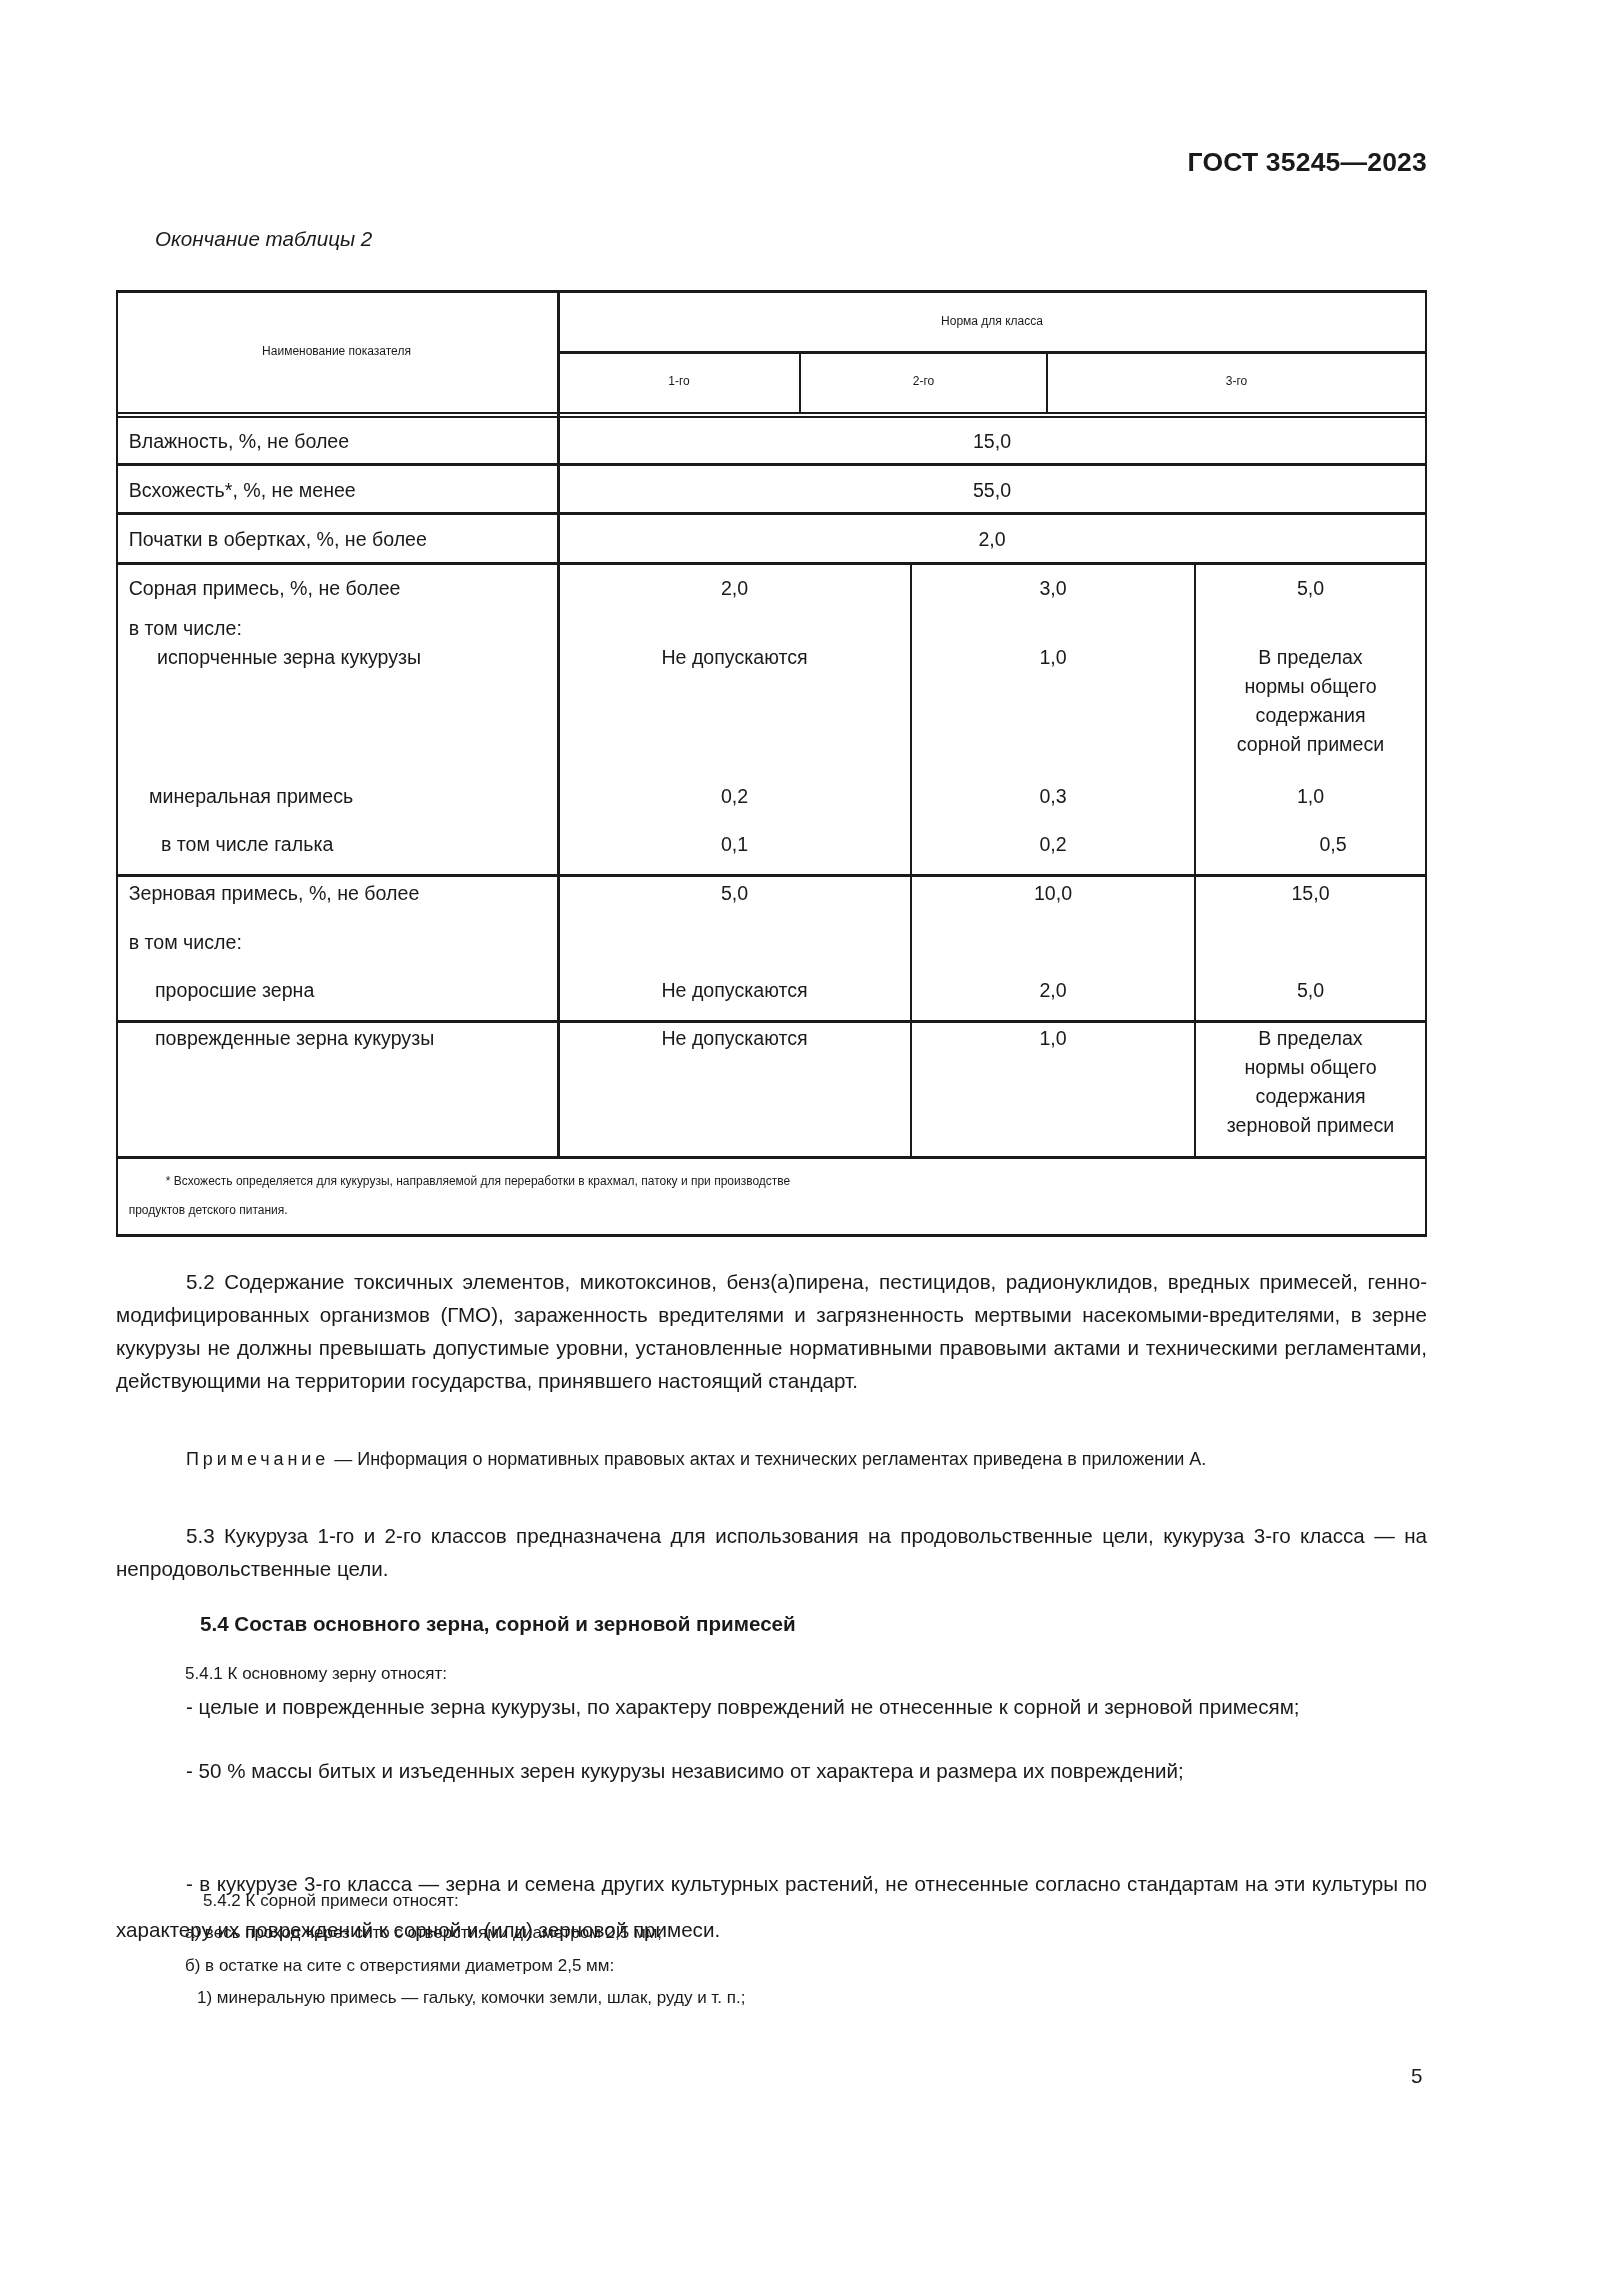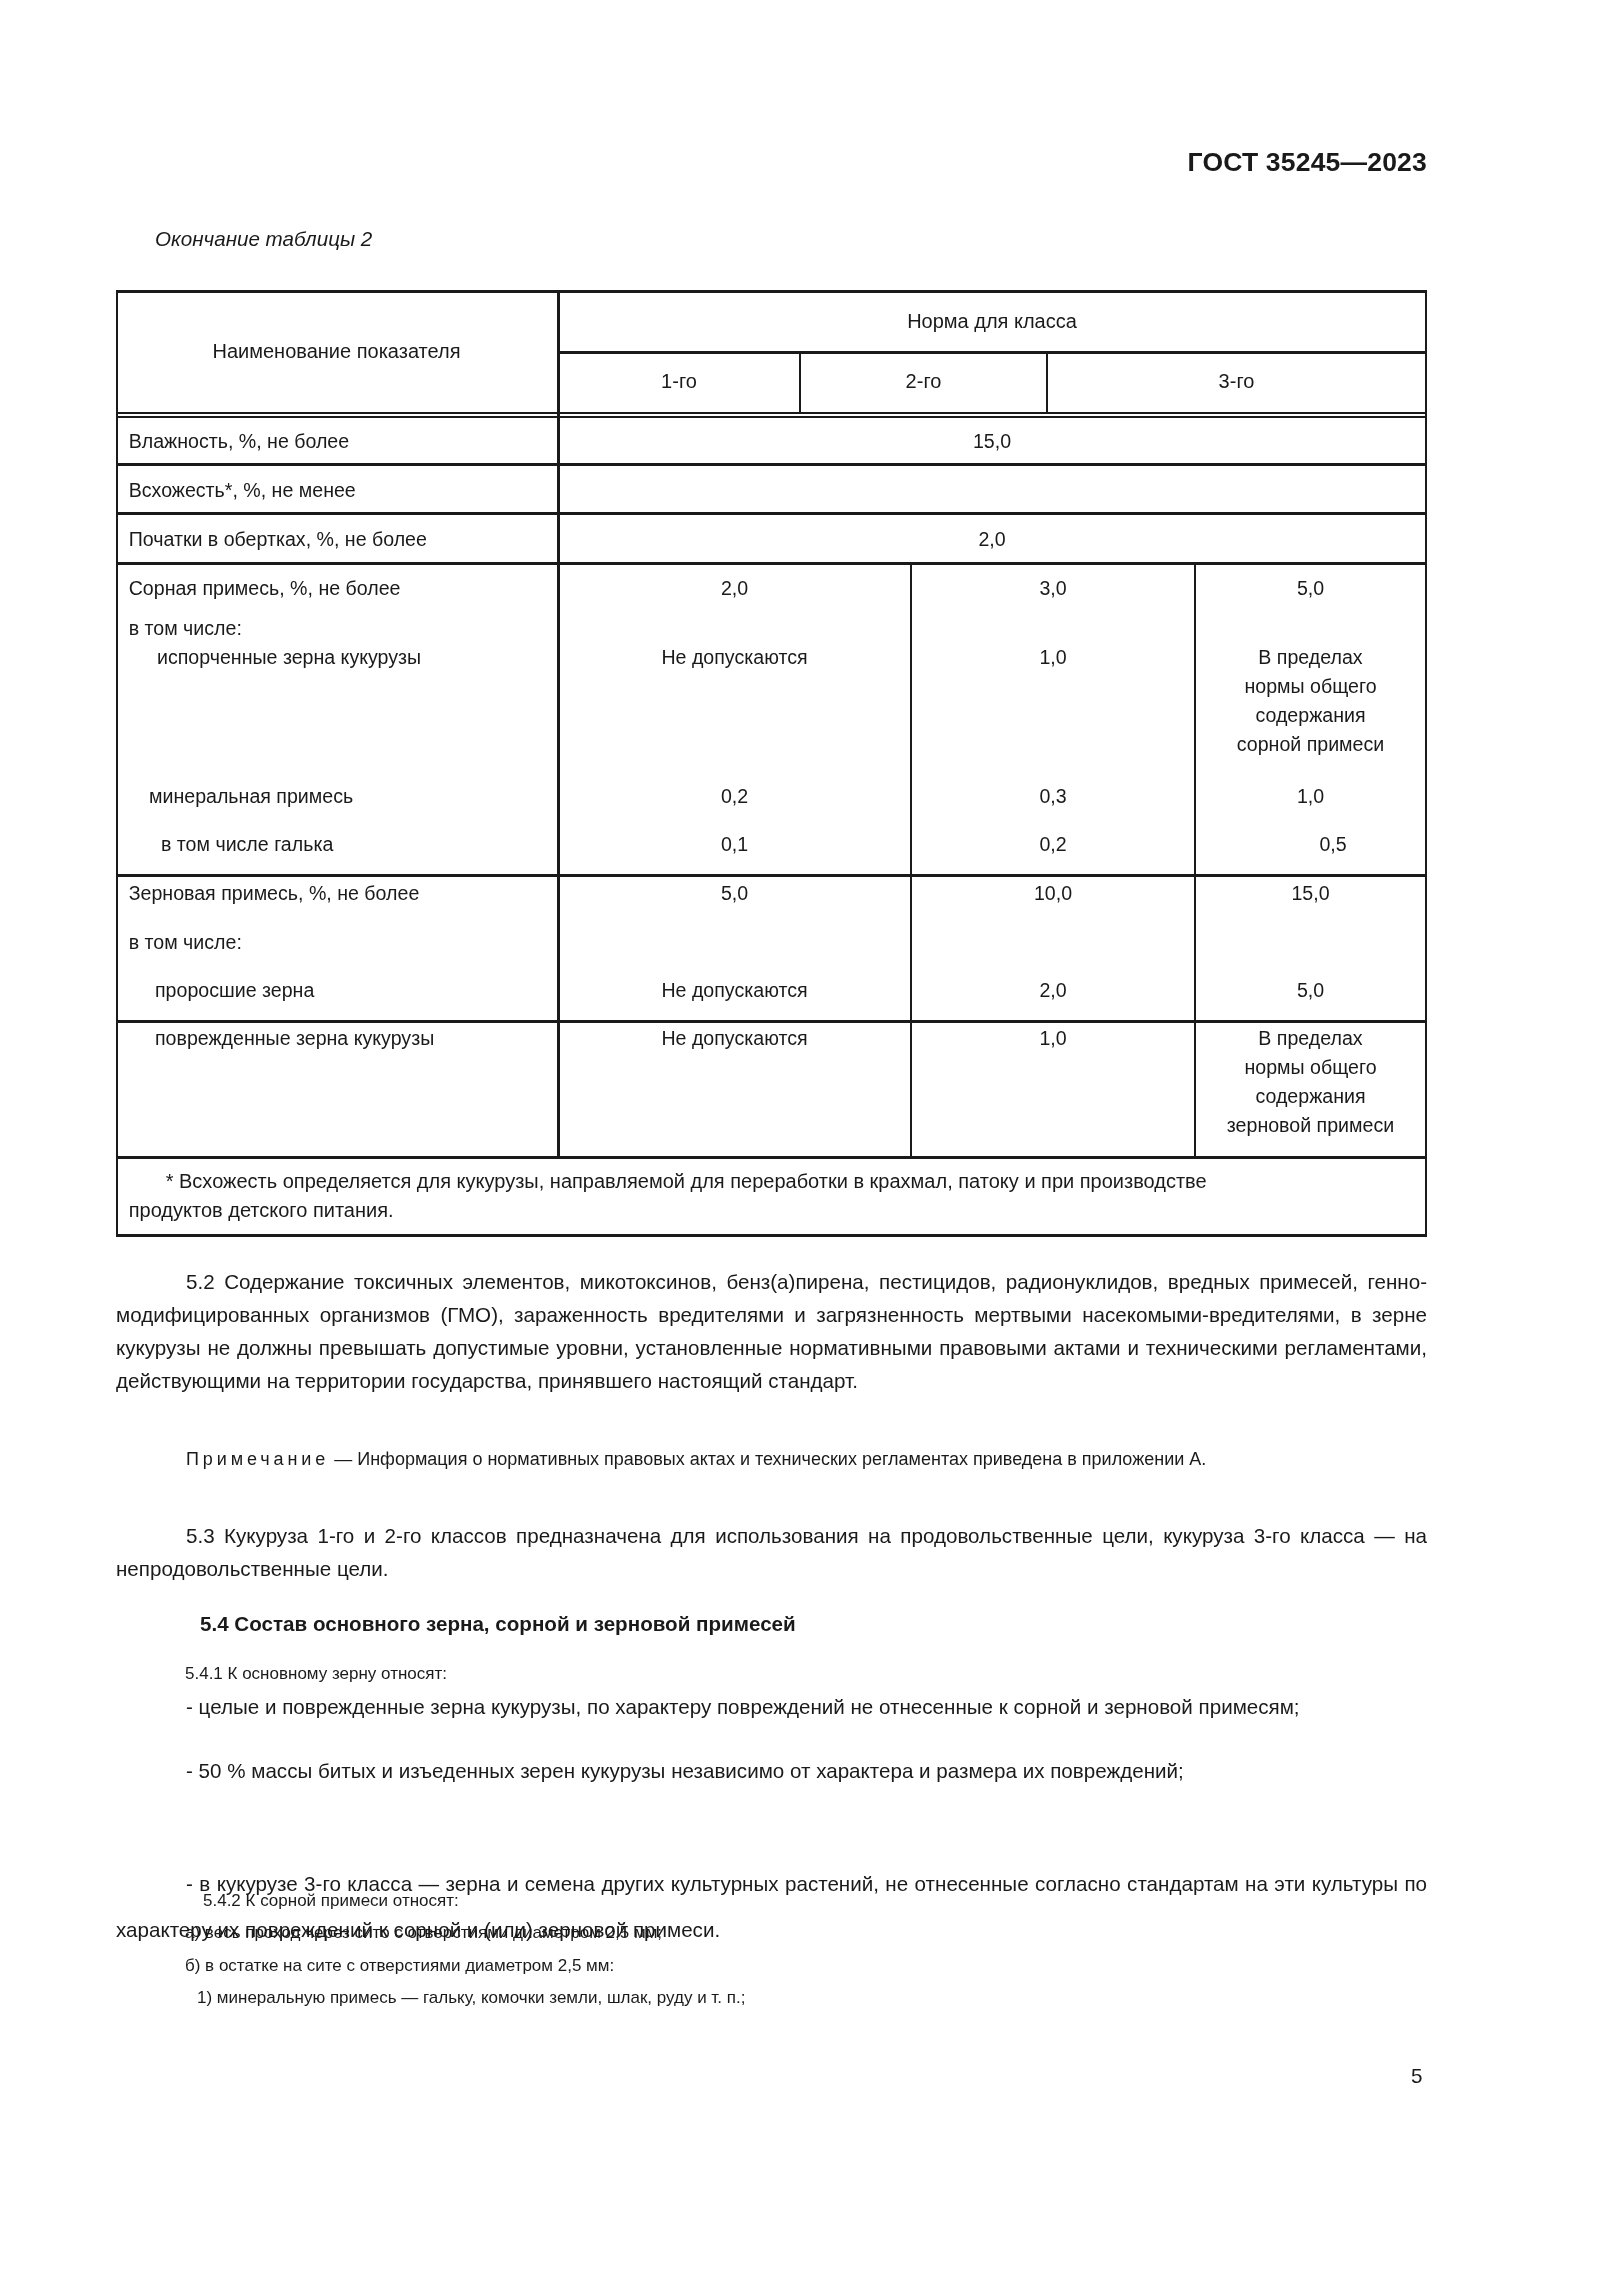--- a/index.html
+++ b/index.html
@@ -8,21 +8,21 @@
   .abs { position:absolute; }
   .doc-code { left:1127px; top:147px; width:300px; text-align:right; font-weight:bold; font-size:26.5px; letter-spacing:0.2px; }
   .tbl-caption { left:116px; top:227px; font-style:italic; font-size:20.6px;margin-left:39px; }
 
   
   .tbl { position:absolute; left:116px; top:290px; width:1311px; height:947px; }
   .ln-h { position:absolute; background:#1a1a1a; }
   .ln-v { position:absolute; background:#1a1a1a; }
   .cell { position:absolute; font-size:19.6px; line-height:29px; }
   .c { text-align:center; }
-  .small { font-size:20px; }
+  .small { font-size:12px; }
 
   
   .para { position:absolute; left:116px; width:1311px; font-size:20.6px; line-height:33px; text-align:justify; text-align-last:left; }
   .para .ind { display:inline-block; width:70px; }
   .note { font-size:18px; line-height:30px; }
   .spaced { letter-spacing:3.9px; }
   .heading { position:absolute; left:200px; font-size:20.6px; font-weight:bold; }
   .line { position:absolute; font-size:17px; line-height:32px; white-space:nowrap; }
   .pg { left:1411px; top:2064px; font-size:20.6px; }
 </style>
@@ -58,20 +58,21 @@
 
   <div class="cell c small" style="left:0;top:47px;width:441px">Наименование показателя</div>
   <div class="cell c small" style="left:443px;top:16.7px;width:866px">Норма для класса</div>
   <div class="cell c small" style="left:443px;top:77px;width:240px">1-го</div>
   <div class="cell c small" style="left:685px;top:77px;width:245px">2-го</div>
   <div class="cell c small" style="left:932px;top:77px;width:377px">3-го</div>
 
   <div class="cell" style="left:12.7px;top:137px">Влажность, %, не более</div>
   <div class="cell c" style="left:443px;top:137px;width:866px">15,0</div>
   <div class="cell" style="left:12.7px;top:186px">Всхожесть*, %, не менее</div>
+  <div class="cell c" style="left:443px;top:186px;width:866px">55,0</div>
   <div class="cell" style="left:12.7px;top:235px">Початки в обертках, %, не более</div>
   <div class="cell c" style="left:443px;top:235px;width:866px">2,0</div>
 
   <div class="cell" style="left:12.7px;top:284px">Сорная примесь, %, не более</div>
   <div class="cell c" style="left:443px;top:284px;width:351px">2,0</div>
   <div class="cell c" style="left:796px;top:284px;width:282px">3,0</div>
   <div class="cell c" style="left:1080px;top:284px;width:229px">5,0</div>
 
   <div class="cell" style="left:12.7px;top:324px">в том числе:</div>
   <div class="cell" style="left:41px;top:353px">испорченные зерна кукурузы</div>

